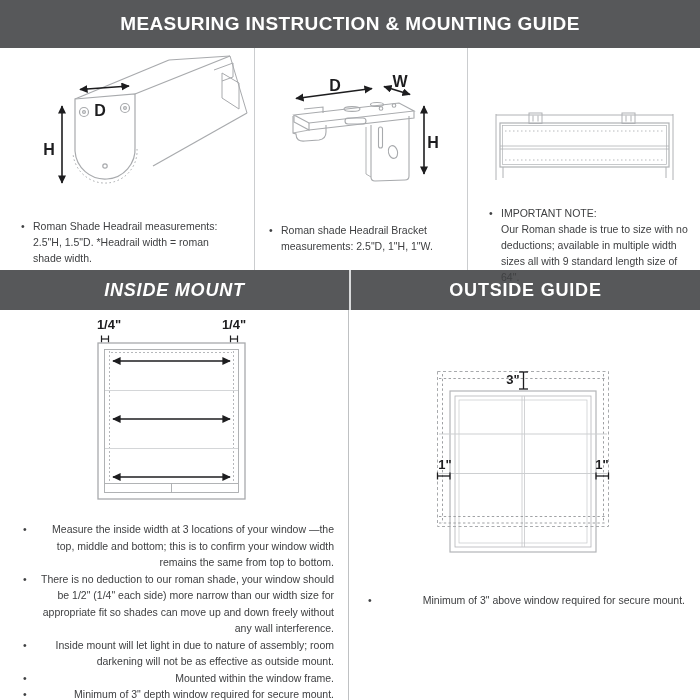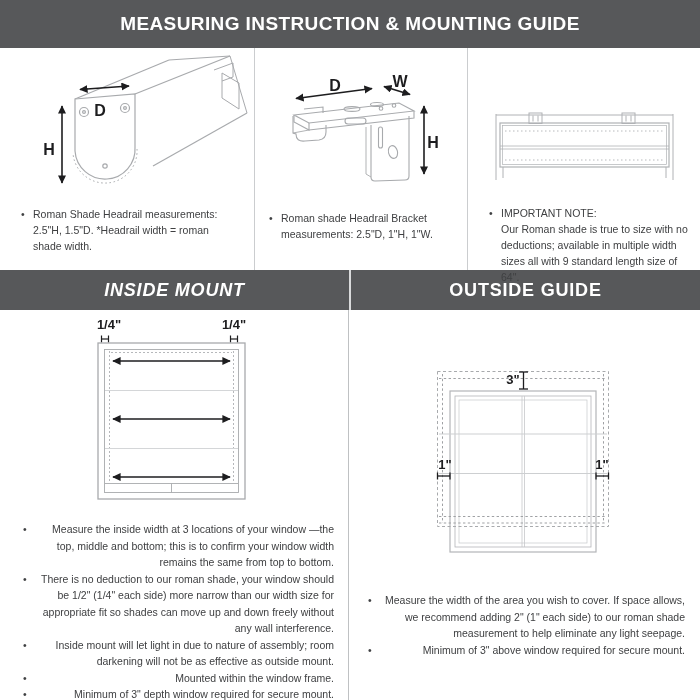--- a/index.html
+++ b/index.html
@@ -16,22 +16,22 @@
   .tcol2 { width:213px; border-right:1px solid #cbcdcf; }
   .tcol3 { width:232px; }
   .tcol svg { display:block; }
   .tcol1 svg { margin:4px 0 0 18px; }
   .tcol2 svg { margin:5px 0 0 5px; }
   .tcol3 svg { margin:20px 0 0 11px; }
 
   .bullets { list-style:none; font-size:10.5px; line-height:16px; color:#3f4042; }
   .bullets li { position:relative; padding-left:13px; }
   .bullets li::before { content:"\2022"; position:absolute; left:1px; top:0; }
-  .tcol1 .bullets { margin:2px 0 0 20px; width:205px; }
-  .tcol2 .bullets { margin:7px 0 0 13px; width:192px; }
+  .tcol1 .bullets { margin:14px 0 0 20px; width:205px; }
+  .tcol2 .bullets { margin:19px 0 0 13px; width:192px; }
   .tcol3 .bullets { margin:7px 0 0 20px; width:206px; }
 
   .mount-bars { display:flex; height:40px; }
   .mount-bar { background:#57585a; color:#fff; display:flex; align-items:center; justify-content:center;
                font-size:18px; font-weight:bold; letter-spacing:.8px; }
   .mount-bar.left { width:349px;font-style:italic; }
   .mount-gap { width:2px; background:#d9dadb; }
   .mount-bar.right { width:349px; }
 
   .bottom-grid { display:flex; height:398px; }
@@ -239,18 +239,17 @@
           <line x1="51" y1="124.5" x2="51" y2="131.5"></line>
           <line x1="197" y1="128" x2="209.5" y2="128"></line>
           <line x1="197" y1="124.5" x2="197" y2="131.5"></line>
           <line x1="209.5" y1="124.5" x2="209.5" y2="131.5"></line>
         </g>
         <text x="114" y="36" class="dim2">3"</text>
         <text x="46" y="121" class="dim2">1"</text>
         <text x="203" y="121" class="dim2">1"</text>
       </svg>
       <ul class="bullets">
-        <li>Measure the width of the area you wish to cover. If space allows, we recommend adding 2" (1" each side) to our roman shade measurement to help eliminate any light seepage.</li>
         <li>Minimum of 3" above window required for secure mount.</li>
       </ul>
     </div>
   </section>
 </div>
 
 </body></html>

